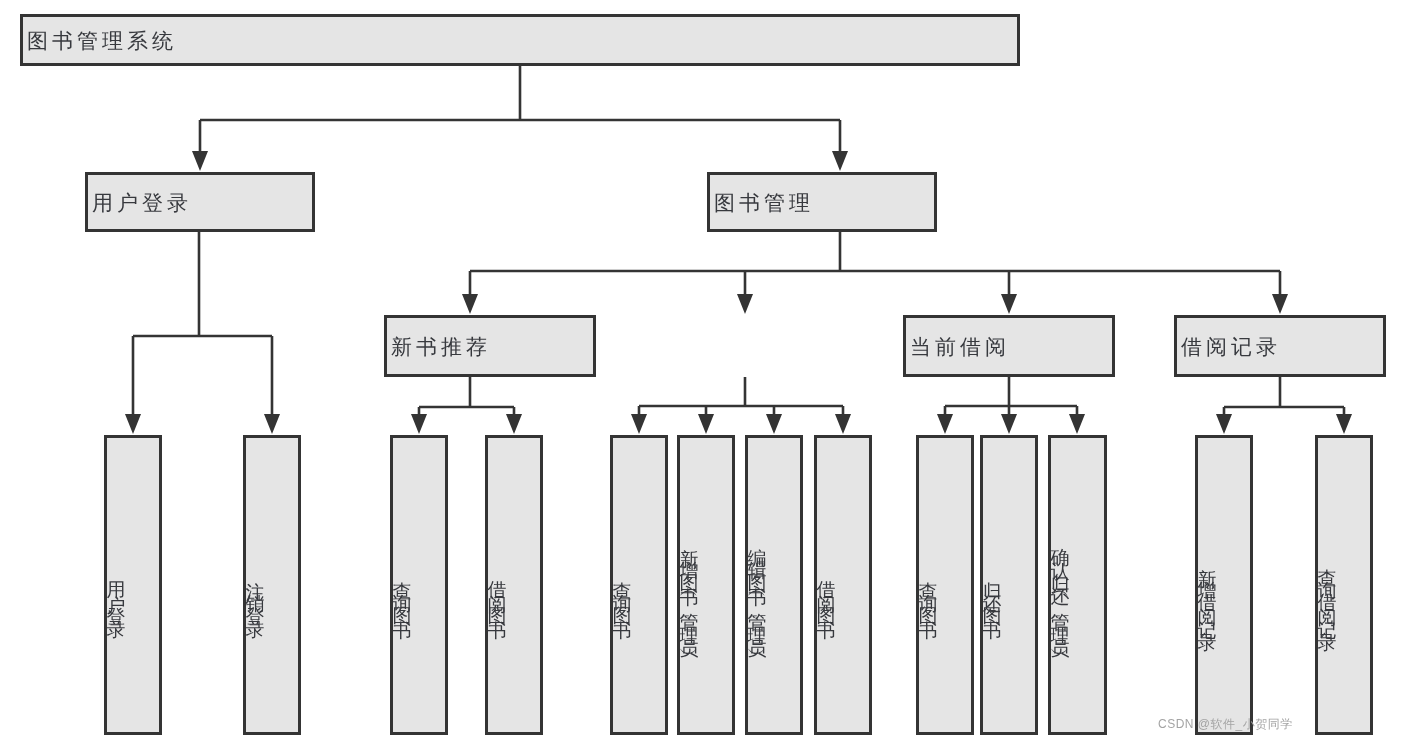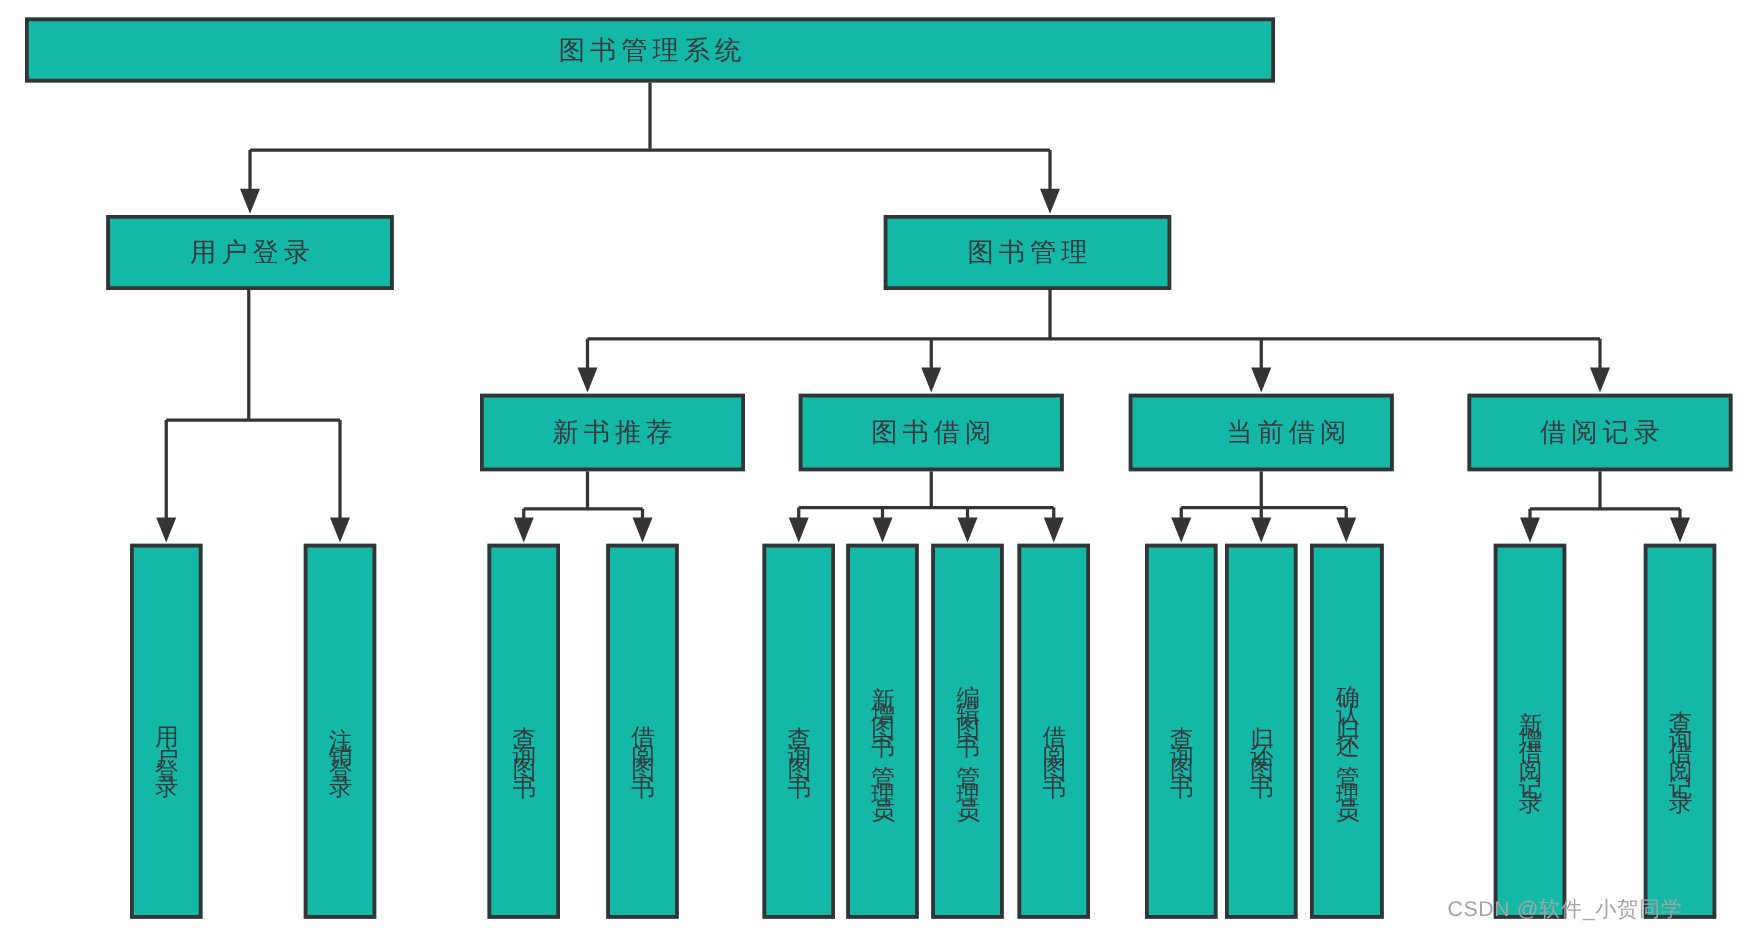--- a/index.html
+++ b/index.html
@@ -17,25 +17,25 @@
   }
   .wires {
     position: absolute;
     left: 0;
     top: 0;
     z-index: 1;
   }
   .box {
     position: absolute;
     box-sizing: border-box;
-    background: #14b8a6;
+    background: #e5e5e5;
     border: 3px solid #343434;
     display: flex;
     align-items: center;
-    justify-content: center;
+    justify-content: flex-start;
     color: #37393e;
     z-index: 2;
   }
   .h-label {
     font-size: 21px;
     letter-spacing: 4px;
     text-indent: 4px;
     white-space: nowrap;
     line-height: 1;
   }
@@ -46,21 +46,21 @@
     line-height: 1;
     letter-spacing: 13px;
     margin-top: 13px;
     white-space: nowrap;
   }
   .watermark {
     position: absolute;
     left: 1158px;
     top: 716px;
     width: 247px;
-    font-size: 17px;
+    font-size: 12px;
     letter-spacing: 0.5px;
     color: #a4a4a4;
     white-space: nowrap;
     z-index: 5;
     line-height: 1.4;
   }
 </style>
 </head>
 <body>
 
@@ -114,24 +114,21 @@
   <div class="box" style="left:85px; top:172px; width:230px; height:60px;">
     <span class="h-label">用户登录</span>
   </div>
   <div class="box" style="left:707px; top:172px; width:230px; height:60px;">
     <span class="h-label">图书管理</span>
   </div>
 
   <div class="box" style="left:384px; top:315px; width:212px; height:62px;">
     <span class="h-label">新书推荐</span>
   </div>
-  <div class="box" style="left:639px; top:315px; width:212px; height:62px;">
-    <span class="h-label">图书借阅</span>
-  </div>
-  <div class="box" style="left:903px; top:315px; width:212px; height:62px;padding-left:40px;">
+  <div class="box" style="left:903px; top:315px; width:212px; height:62px;">
     <span class="h-label">当前借阅</span>
   </div>
   <div class="box" style="left:1174px; top:315px; width:212px; height:62px;">
     <span class="h-label">借阅记录</span>
   </div>
 
   <div class="box" style="left:104px; top:435px; width:58px; height:300px;">
     <span class="leaf-label">用户登录</span>
   </div>
   <div class="box" style="left:243px; top:435px; width:58px; height:300px;">

